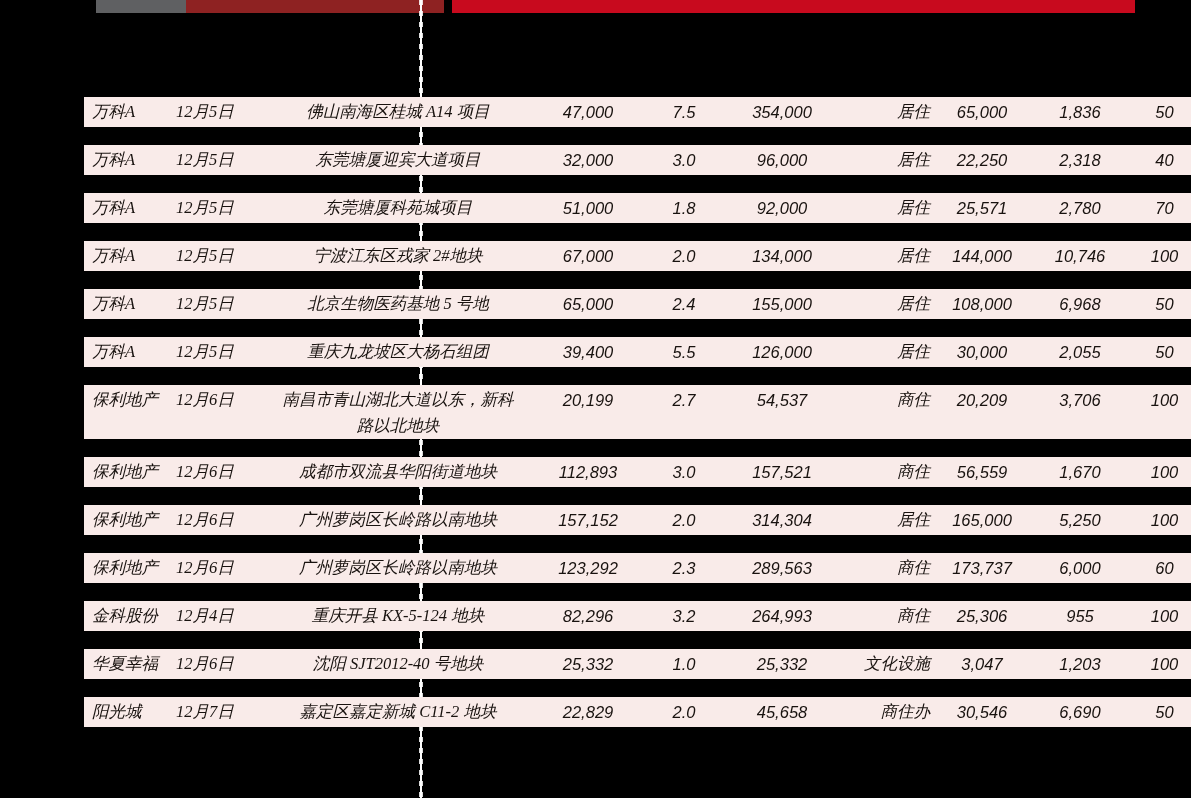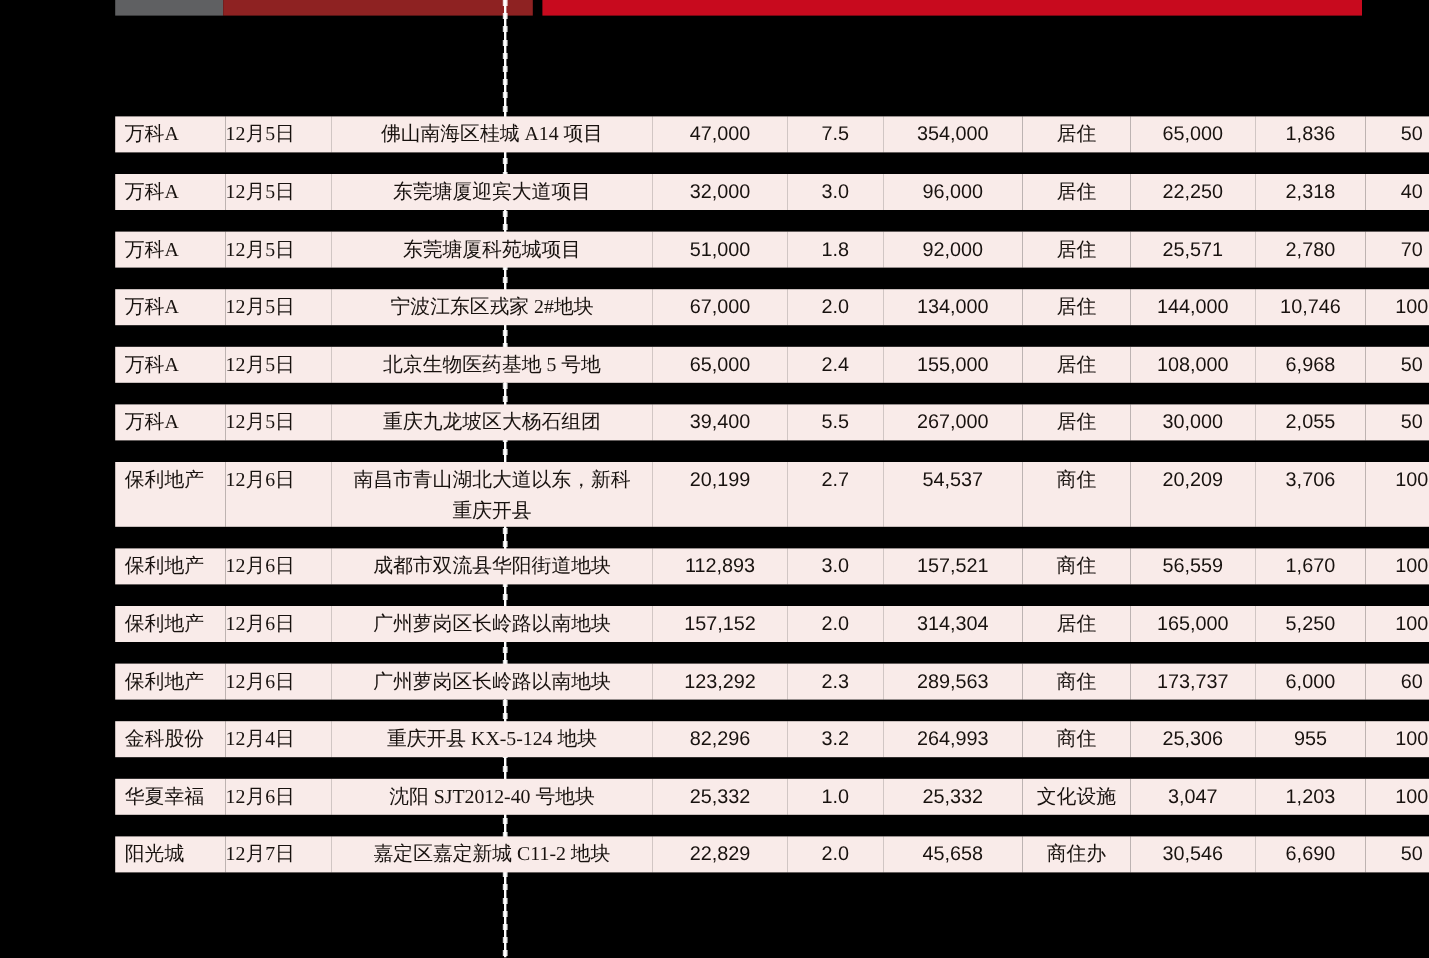--- a/index.html
+++ b/index.html
@@ -58,24 +58,25 @@
       rgba(255,255,255,0.85) 0px,
       rgba(255,255,255,0.85) 5px,
       rgba(255,255,255,0) 5px,
       rgba(255,255,255,0) 11px
     );
   }
 
   
   #table-wrap {
     position: absolute;
-    left: 96px;
+    left: 84px;
     top: 97px;
     width: 1039px;
     z-index: 10;
+    font-style: italic;
   }
   table.land-table {
     border-collapse: separate;
     border-spacing: 0 18px;
     width: 1039px;
     table-layout: fixed;
     margin-top: -18px;
   }
   table.land-table tr.data-row > td {
     background: #f9ebe9;
@@ -96,21 +97,21 @@
   col.c-area    { width: 116px; }
   col.c-usage   { width: 90px; }
   col.c-amount  { width: 104px; }
   col.c-unit    { width: 92px; }
   col.c-pct     { width: 77px; }
 
   td.company { text-align: left;  padding-left: 8px !important; }
   td.date    { }
   td.project { text-align: center; }
   td.num     { text-align: center; font-family: "Liberation Sans", sans-serif; font-size: 16px; }
-  td.usage   { text-align: center; }
+  td.usage   { text-align: right; }
 
   
   tr.tall-row > td {
     height: 52px !important;
     line-height: 26px !important;
     vertical-align: top !important;
     padding-top: 2px !important;
   }
   tr.tall-row td.project {
     white-space: normal !important;
@@ -205,30 +206,30 @@
             <td class="num">108,000</td>
             <td class="num">6,968</td>
             <td class="num">50</td>
           </tr>
           <tr class="data-row">
             <td class="company">万科A</td>
             <td class="date">12月5日</td>
             <td class="project"><span>重庆九龙坡区大杨石组团</span></td>
             <td class="num">39,400</td>
             <td class="num">5.5</td>
-            <td class="num">267,000</td>
+            <td class="num">126,000</td>
             <td class="usage">居住</td>
             <td class="num">30,000</td>
             <td class="num">2,055</td>
             <td class="num">50</td>
           </tr>
           <tr class="data-row tall-row">
             <td class="company">保利地产</td>
             <td class="date">12月6日</td>
-            <td class="project"><span>南昌市青山湖北大道以东，新科</span><span class="proj-l2">重庆开县</span></td>
+            <td class="project"><span>南昌市青山湖北大道以东，新科</span><span class="proj-l2">路以北地块</span></td>
             <td class="num">20,199</td>
             <td class="num">2.7</td>
             <td class="num">54,537</td>
             <td class="usage">商住</td>
             <td class="num">20,209</td>
             <td class="num">3,706</td>
             <td class="num">100</td>
           </tr>
           <tr class="data-row">
             <td class="company">保利地产</td>

